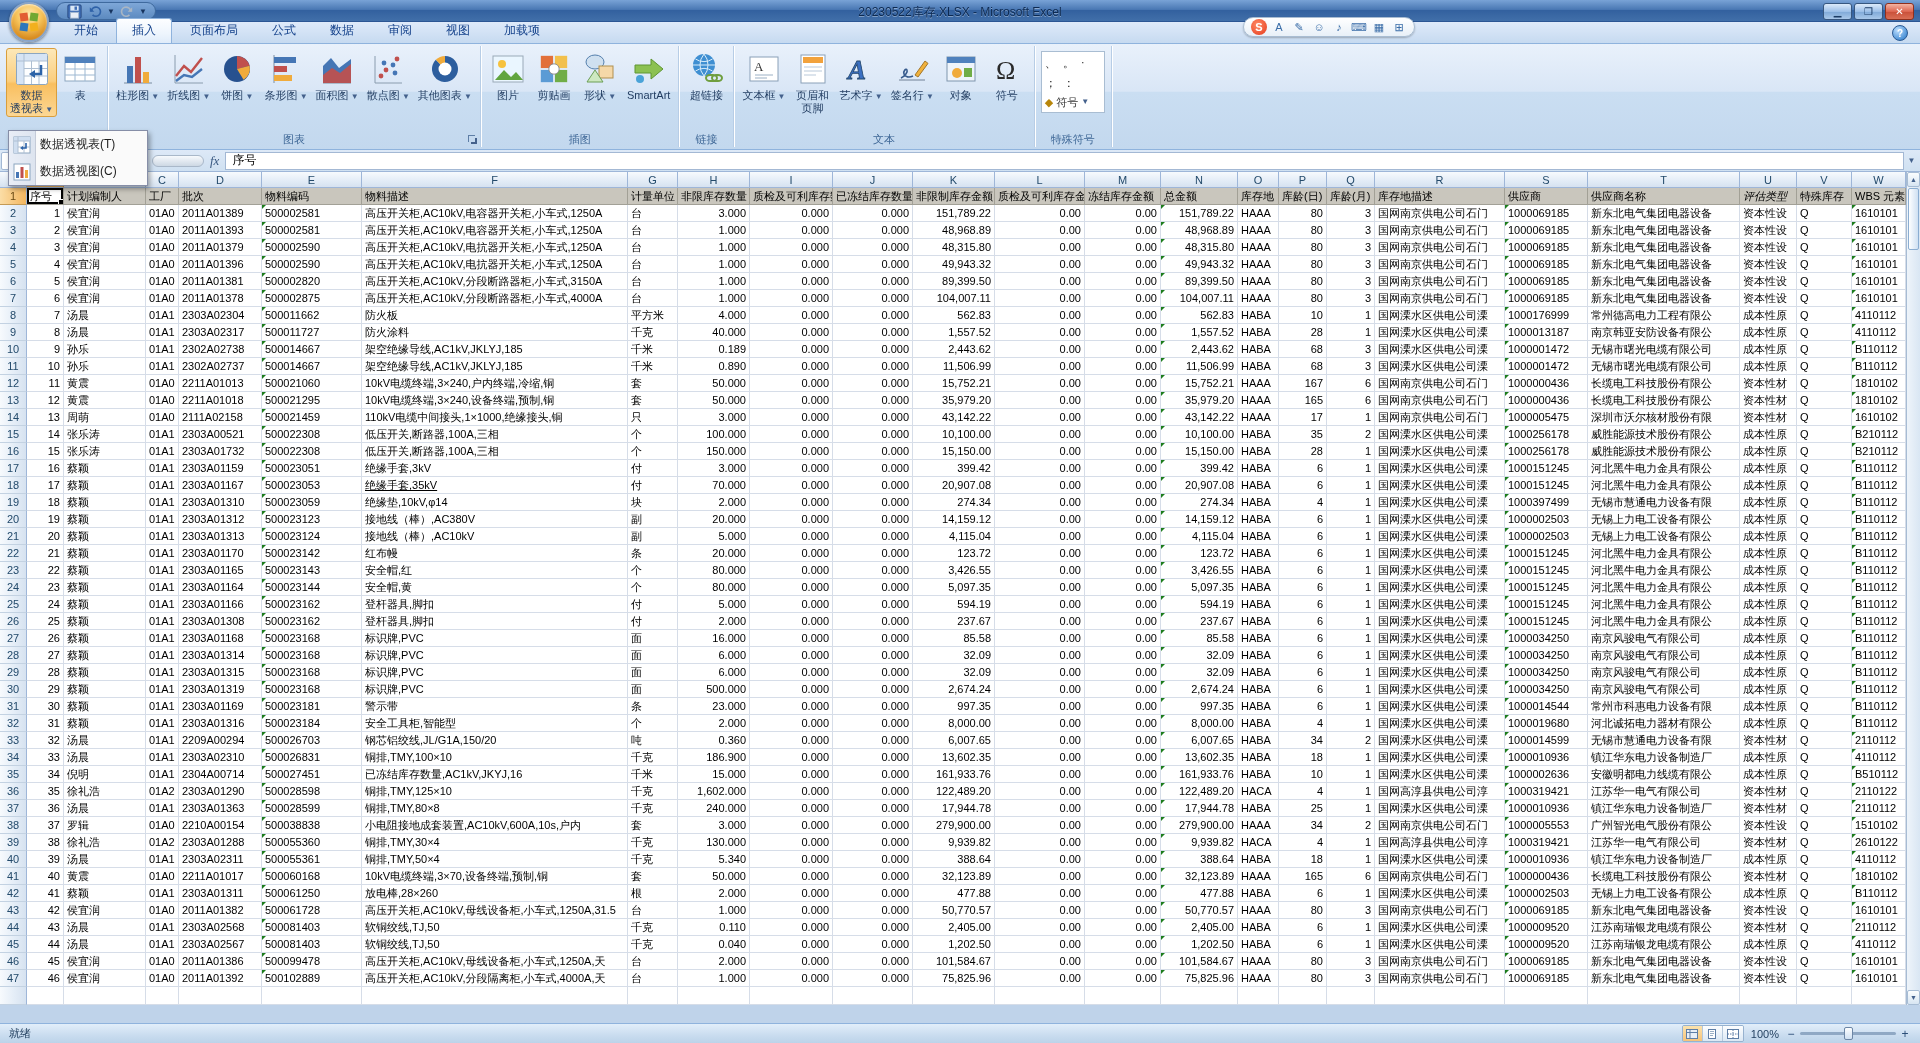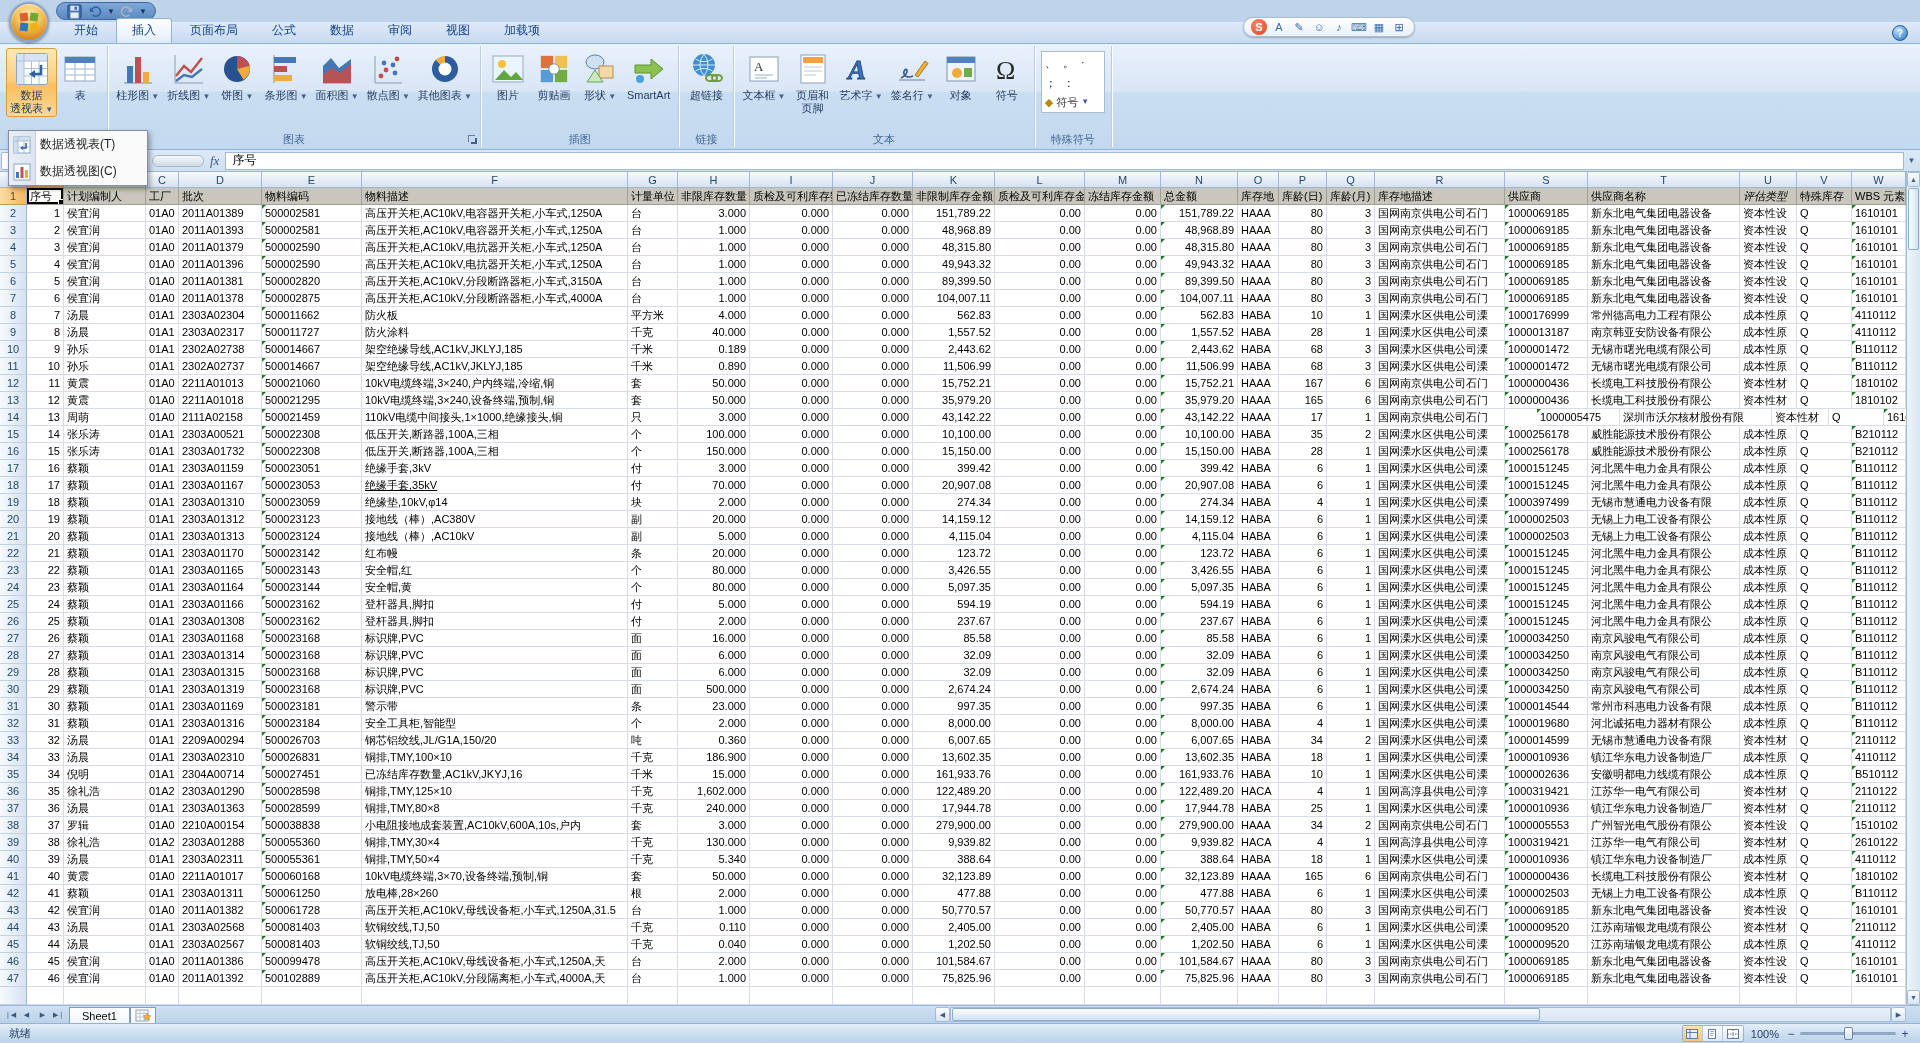--- a/index.html
+++ b/index.html
@@ -134,20 +134,28 @@
   .sgn{font-size:12px;color:#2c4f79;width:10px;text-align:center}
   .strack{width:96px;height:3px;background:#8fa8c4;border-radius:2px;position:relative}
   .snotch{position:absolute;left:50%;top:-3px;width:1px;height:9px;background:#6c86a6}
   .sthumb{position:absolute;left:44px;top:-5px;width:9px;height:13px;border-radius:2px;background:linear-gradient(180deg,#fdfeff,#cfe0f2);border:1px solid #64830f;border-color:#6c86a6}
 </style>
 </head>
 <body>
 
 <div class="app">
 
+  <div class="titlebar">
+    <div class="title">20230522库存.XLSX - Microsoft Excel</div>
+    <div class="winctl">
+      <div class="wbtn">▁</div>
+      <div class="wbtn">❐</div>
+      <div class="wbtn close">✕</div>
+    </div>
+  </div>
 
   <div class="orb">
     <svg width="24" height="24" viewBox="0 0 24 24">
       <rect x="3" y="3" width="8" height="8" fill="#e25d33" transform="rotate(-8 7 7)"></rect>
       <rect x="13" y="3" width="8" height="8" fill="#71a832" transform="rotate(8 17 7)"></rect>
       <rect x="3" y="13" width="8" height="8" fill="#2e77bc" transform="rotate(8 7 17)"></rect>
       <rect x="13" y="13" width="8" height="8" fill="#f2b01e" transform="rotate(-8 17 17)"></rect>
     </svg>
   </div>
 
@@ -882,21 +890,21 @@
           <div class="cell r" style="width: 83px;">0.000</div>
           <div class="cell r" style="width: 80px;">0.000</div>
           <div class="cell r" style="width: 82px;">43,142.22</div>
           <div class="cell r" style="width: 90px;">0.00</div>
           <div class="cell r" style="width: 76px;">0.00</div>
           <div class="cell r gt" style="width: 77px;">43,142.22</div>
           <div class="cell" style="width: 41px;">HAAA</div>
           <div class="cell r" style="width: 48px;">17</div>
           <div class="cell r" style="width: 48px;">1</div>
           <div class="cell" style="width: 130px;">国网南京供电公司石门</div>
-          <div class="cell gt" style="width: 83px; margin-left: 32px;">1000005475</div>
+          <div class="cell gt" style="width: 83px;">1000005475</div>
           <div class="cell" style="width: 152px;">深圳市沃尔核材股份有限</div>
           <div class="cell" style="width: 57px;">资本性材</div>
           <div class="cell" style="width: 55px;">Q</div>
           <div class="cell gt" style="width: 54px;">1610102</div>
         </div>
         <div class="grow">
           <div class="gut">15</div>
           <div class="cell r" style="width: 37px;">14</div>
           <div class="cell" style="width: 82px;">张乐涛</div>
           <div class="cell" style="width: 33px;">01A1</div>
@@ -1781,43 +1789,20 @@
         </div>
       </div>
     </div>
 
   <div class="vscroll">
     <div class="vbtn">▲</div>
     <div class="vthumb"></div>
     <div class="vbtn dn">▼</div>
   </div>
 
-  <div class="sheetbar">
-    <div class="navs">
-      <div class="nbt">❘◀</div>
-      <div class="nbt">◀</div>
-      <div class="nbt">▶</div>
-      <div class="nbt">▶❘</div>
-    </div>
-    <div class="stab">Sheet1</div>
-    <div class="stab addtab">
-      <svg width="16" height="13" viewBox="0 0 16 13">
-        <rect x="1" y="1" width="12" height="11" fill="#fff" stroke="#8aa0b8"></rect>
-        <path d="M1 4.5h12M1 8h12M5 1v11M9 1v11" stroke="#b9c9da"></path>
-        <path d="M12 4l1.2 2.4 2.6.4-1.9 1.8.5 2.6-2.4-1.3-2.3 1.3.4-2.6L8.2 6.8l2.6-.4z" fill="#f0b13c" stroke="#a3762a" stroke-width="0.5"></path>
-      </svg>
-    </div>
-    <div class="hscroll">
-      <div class="hbt">◀</div>
-      <div class="htrack">
-          <div class="hthumb"></div>
-        </div>
-      <div class="hbt">▶</div>
-    </div>
-  </div>
 
   <div class="statusbar">
     <div class="ready">就绪</div>
     <div class="sright">
       <div class="vwbtns">
         <div class="vwb on">
           <svg width="12" height="10" viewBox="0 0 12 10">
               <rect x="0.5" y="0.5" width="11" height="9" fill="#e8eef6" stroke="#5e7ea6"></rect>
               <path d="M0.5 3.5h11M4 0.5v9" stroke="#5e7ea6"></path>
             </svg>

